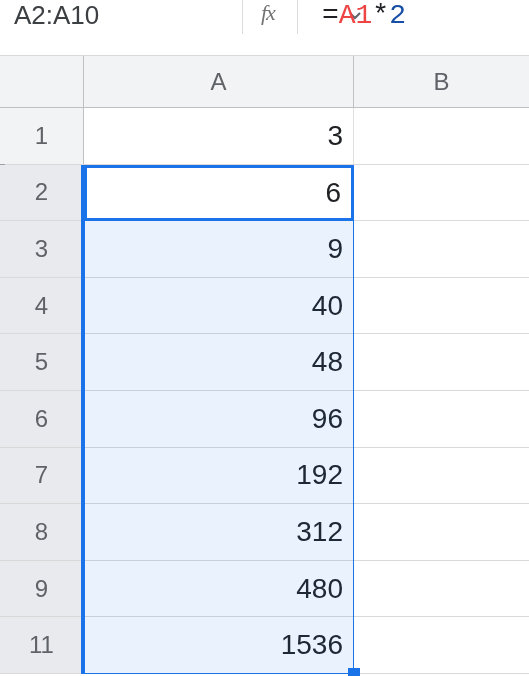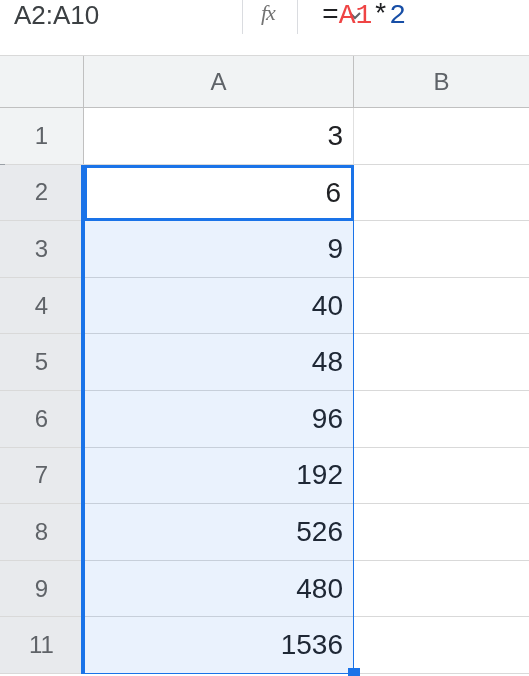--- a/index.html
+++ b/index.html
@@ -240,21 +240,21 @@
       <div class="cell cell-a">96</div>
       <div class="cell cell-b"></div>
     </div>
     <div class="row">
       <div class="rh sel">7</div>
       <div class="cell cell-a">192</div>
       <div class="cell cell-b"></div>
     </div>
     <div class="row">
       <div class="rh sel">8</div>
-      <div class="cell cell-a">526</div>
+      <div class="cell cell-a">312</div>
       <div class="cell cell-b"></div>
     </div>
     <div class="row">
       <div class="rh sel">9</div>
       <div class="cell cell-a">480</div>
       <div class="cell cell-b"></div>
     </div>
     <div class="row">
       <div class="rh sel">11</div>
       <div class="cell cell-a">1536</div>

